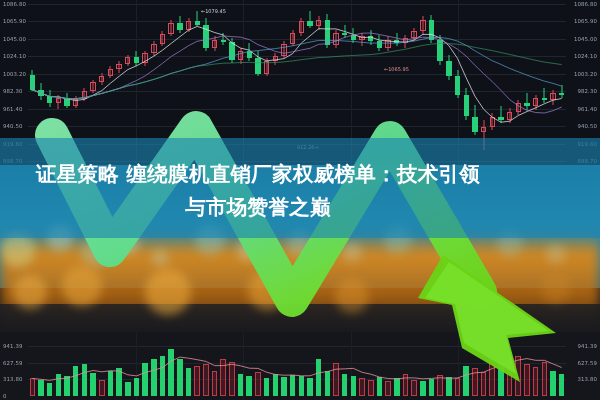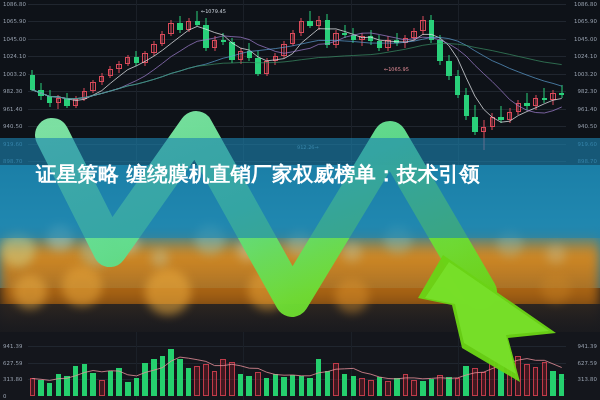--- a/index.html
+++ b/index.html
@@ -504,15 +504,16 @@
     </g>
     <g>
       <polygon points="443,255 556,333 508,338 520,382 462,348 452,305 418,298" fill="#6ad316" opacity="0.97"></polygon>
       <polygon points="449,262 549,331 506,335 516,374 464,343 455,304 425,298" fill="#78e02a" opacity="0.9"></polygon>
     </g>
   </svg>
 
   <div id="band"></div>
   <div id="title">
     <div>证星策略 缠绕膜机直销厂家权威榜单：技术引领</div>
+    <div>与市场赞誉之巅</div>
   </div>
 
 </div>
 
 </body></html>

